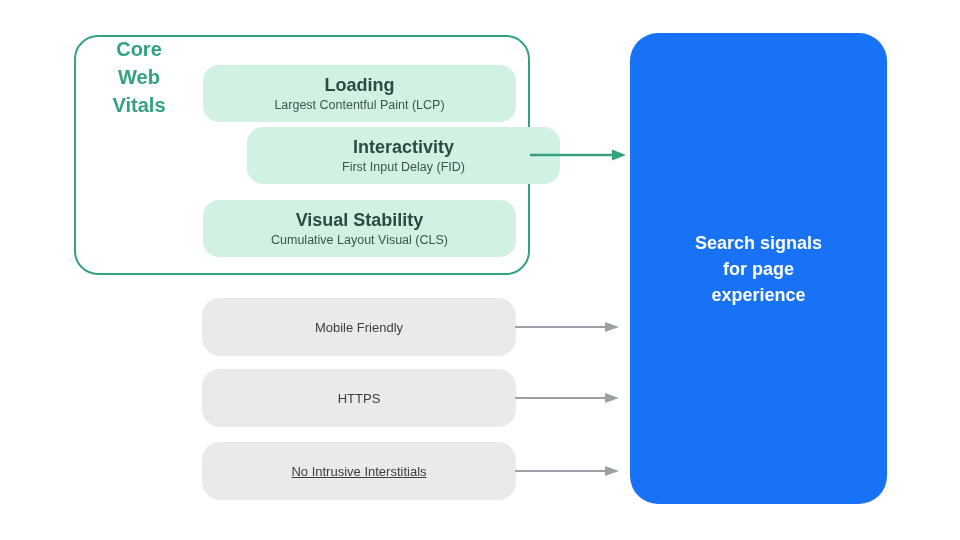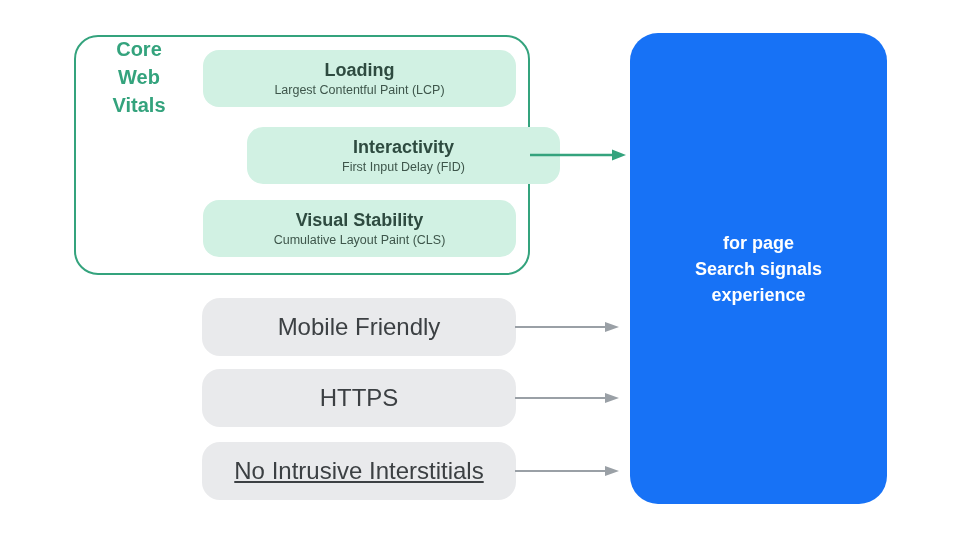--- a/index.html
+++ b/index.html
@@ -39,33 +39,33 @@
   .vital-box {
     left: 203px; width: 313px; height: 57px;
     background: var(--mint);
     border-radius: 16px;
     display: flex; flex-direction: column; align-items: center; justify-content: center;
     text-align: center;
     color: var(--green_dark_text);
   }
   .vital-box .title { font-size: 18px; line-height: 23px; font-weight: 600; }
   .vital-box .subtitle { font-size: 12.5px; line-height: 16px; font-weight: 400; color: #3E564B; }
-  .vital-1 { top: 50px; }
+  .vital-1 { top: 65px; }
   .vital-2 { top: 127px; margin-left: 44px; }
   .vital-3 { top: 200px; }
 
   
   .signal-box {
     left: 202px; width: 314px; height: 58px;
     background: var(--gray_fill);
     border-radius: 18px;
     display: flex; align-items: center; justify-content: center;
     text-align: center;
     color: var(--dark_text);
-    font-size: 24px; font-weight: 400;
+    font-size: 13px; font-weight: 400;
   }
   .signal-1 { top: 298px; }
   .signal-2 { top: 369px; }
   .signal-3 { top: 442px; text-decoration: underline; }
 
   
   .result-panel {
     left: 630px; top: 33px; width: 257px; height: 471px;
     background: var(--blue);
     border-radius: 28px;
@@ -101,21 +101,21 @@
 <div class="abs vital-box vital-1">
   <div class="title">Loading</div>
   <div class="subtitle">Largest Contentful Paint (LCP)</div>
 </div>
 <div class="abs vital-box vital-2">
   <div class="title">Interactivity</div>
   <div class="subtitle">First Input Delay (FID)</div>
 </div>
 <div class="abs vital-box vital-3">
   <div class="title">Visual Stability</div>
-  <div class="subtitle">Cumulative Layout Paint (CLS)</div>
+  <div class="subtitle">Cumulative Layout Visual (CLS)</div>
 </div>
 
 <svg class="abs arrow arrow-green" width="96" height="16" viewBox="0 0 96 16">
   <line x1="0" y1="8" x2="84" y2="8" stroke="currentColor" stroke-width="2.4"></line>
   <polygon points="82,2.5 82,13.5 96,8" fill="currentColor"></polygon>
 </svg>
 
 <div class="abs signal-box signal-1">
   <span>Mobile Friendly</span>
 </div>
@@ -134,17 +134,17 @@
   <line x1="0" y1="8" x2="92" y2="8" stroke="currentColor" stroke-width="2"></line>
   <polygon points="90,3 90,13 104,8" fill="currentColor"></polygon>
 </svg>
 <svg class="abs arrow arrow-gray arrow-gray-3" width="104" height="16" viewBox="0 0 104 16">
   <line x1="0" y1="8" x2="92" y2="8" stroke="currentColor" stroke-width="2"></line>
   <polygon points="90,3 90,13 104,8" fill="currentColor"></polygon>
 </svg>
 
 <div class="abs result-panel">
   <div class="label">
+    <div>Search signals</div>
     <div>for page</div>
-    <div>Search signals</div>
     <div>experience</div>
   </div>
 </div>
 
 </body></html>

